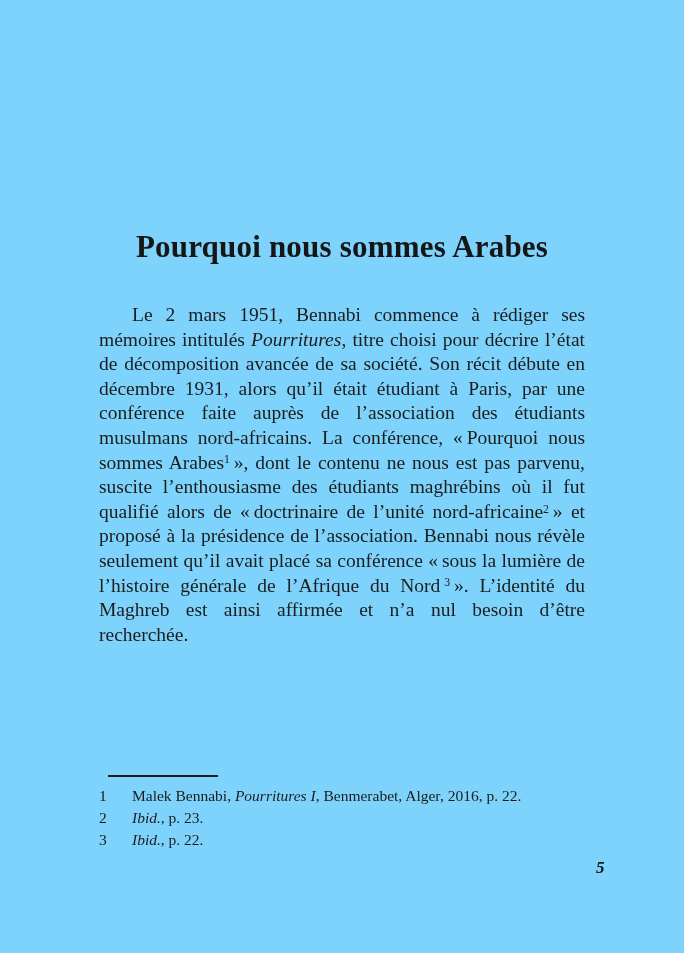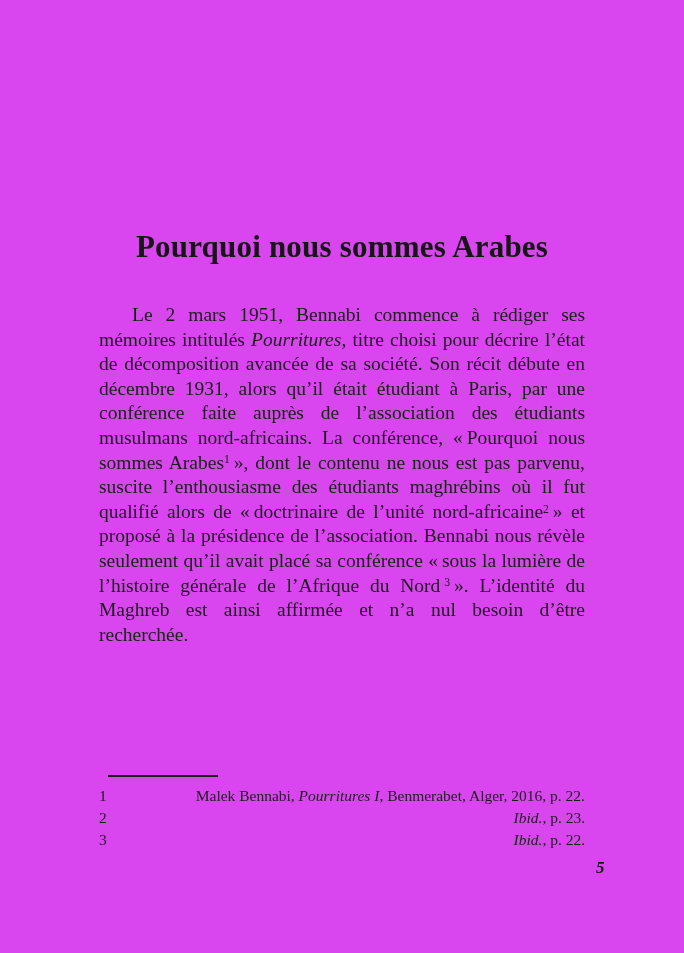--- a/index.html
+++ b/index.html
@@ -11,21 +11,21 @@
     width: 684px;
     height: 953px;
     position: relative;
     font-family: "Liberation Serif", serif;
     color: #1c1c1c;
     overflow: hidden;
   }
   .page {
     position: absolute;
     inset: 0;
-    background: #d946ef;
+    background: #7dd3fc;
   }
   .chapter-title {
     position: absolute;
     top: 229px;
     left: 99px;
     width: 486px;
     margin: 0;
     font-size: 31px;
     font-weight: 700;
     text-align: center;
@@ -74,21 +74,20 @@
     font-size: 15.5px;
     line-height: 22px;
     color: #1c1c1c;
   }
   .fn-num {
     flex: none;
     width: 33px;
   }
   .fn-text {
     flex: 1;
-    text-align: right;
   }
   .page-number {
     position: absolute;
     top: 858px;
     left: 596px;
     font-size: 17px;
     font-weight: 700;
     font-style: italic;
     color: #161616;
   }

